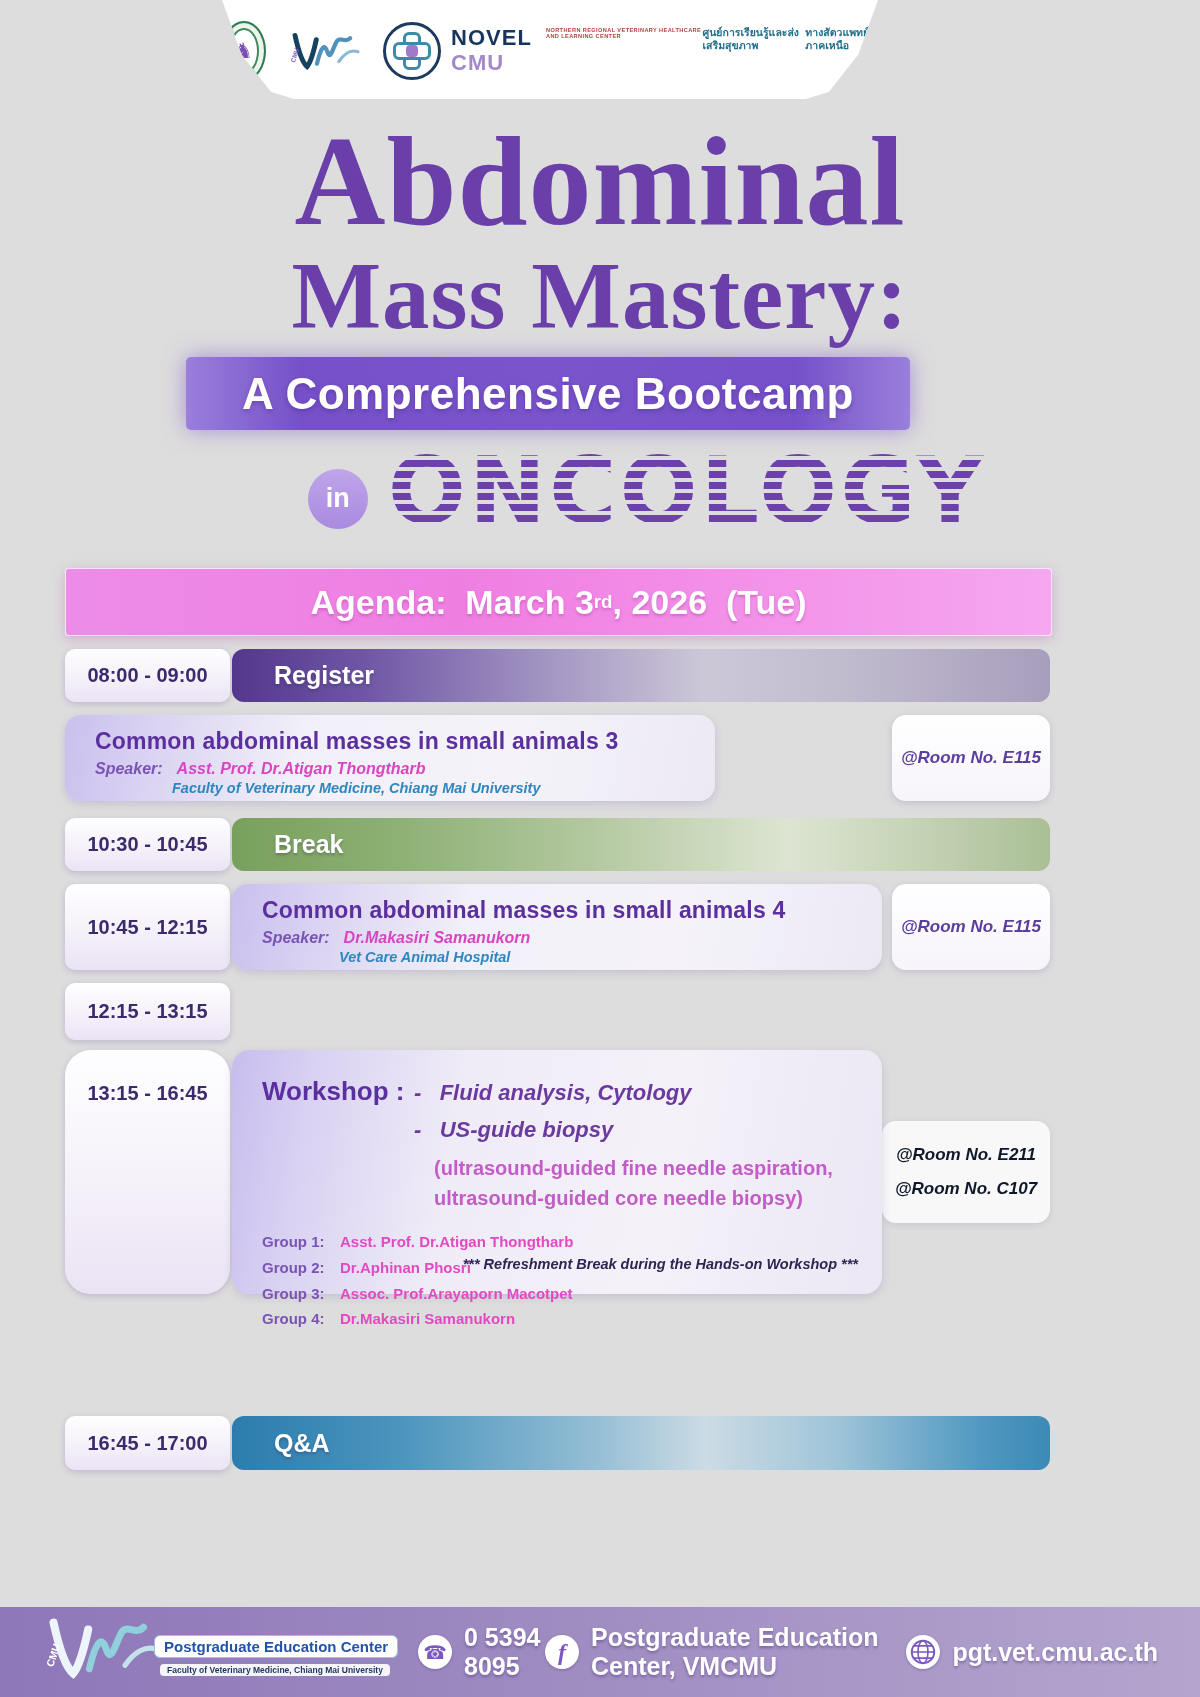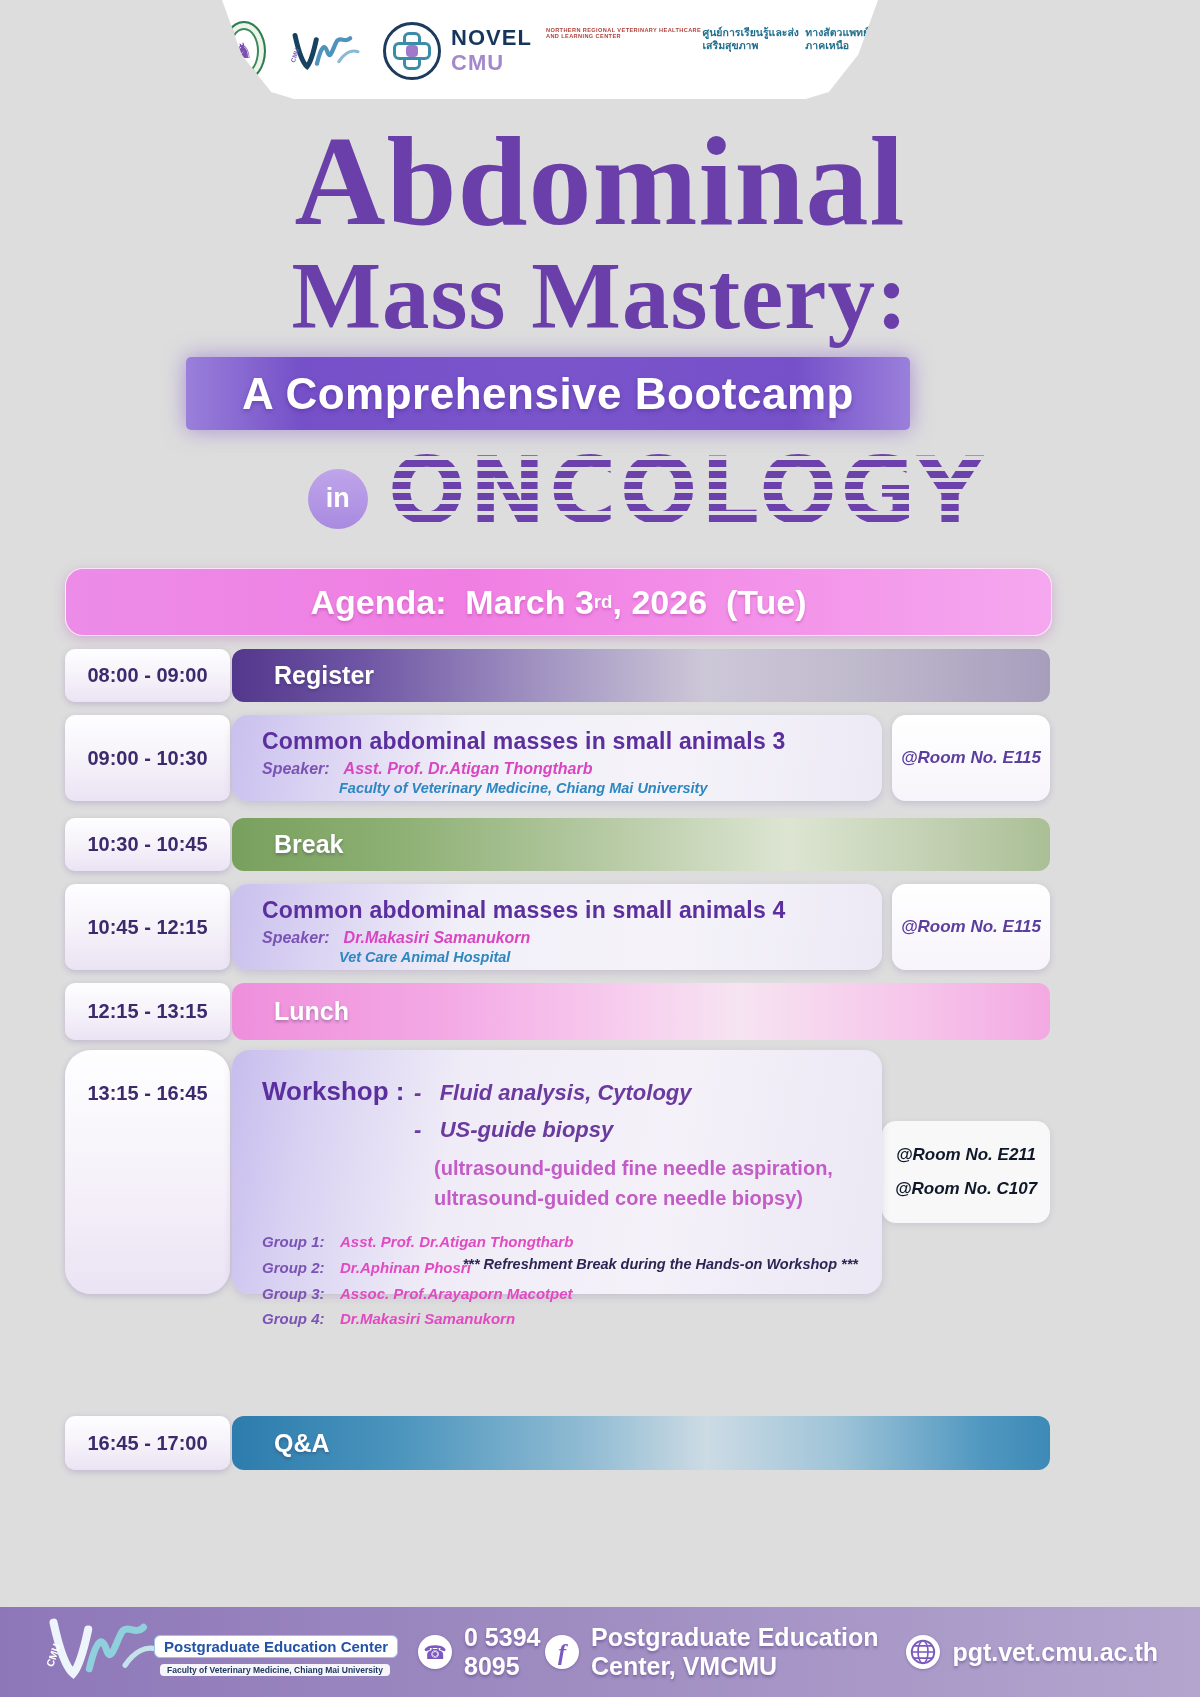--- a/index.html
+++ b/index.html
@@ -49,21 +49,21 @@
     display:flex;align-items:center;justify-content:center;}
   .band span{color:#fff;font-size:44px;font-weight:700;letter-spacing:.5px;text-shadow:0 2px 4px rgba(70,35,130,.4);}
   .onco-row{position:absolute;left:0;top:438px;width:100%;display:flex;align-items:center;justify-content:center;gap:20px;margin-left:47px;}
   .in-circle{width:60px;height:60px;border-radius:50%;flex:none;margin-top:14px;
     background:linear-gradient(180deg,#bfa5ea,#a98ae0);display:grid;place-items:center;
     color:#fff;font-size:27px;font-weight:700;}
   .onco{font-weight:800;font-size:92px;letter-spacing:3px;font-family:"DejaVu Sans","Liberation Sans",sans-serif;
     background-image:repeating-linear-gradient(180deg,#6d41ab 0px,#6d41ab 7px,rgba(109,65,171,0) 7px,rgba(109,65,171,0) 11px);
     -webkit-background-clip:text;background-clip:text;color:transparent;-webkit-text-fill-color:transparent;}
   
-  .agenda-banner{position:absolute;left:65px;top:568px;width:985px;height:66px;border-radius:18px;
+  .agenda-banner{position:absolute;left:65px;top:568px;width:985px;height:66px;border-radius:4px;
     background:linear-gradient(90deg,#ec8ce8 0%,#f07ee2 40%,#f392e9 70%,#f5a7ef 100%);
     border:1px solid rgba(255,255,255,.75);box-shadow:0 3px 12px rgba(180,90,180,.35);
     display:flex;align-items:center;justify-content:center;color:#fff;font-weight:700;font-size:34px;}
   .agenda-banner span{white-space:pre;text-shadow:0 2px 3px rgba(170,60,160,.45);}
   .agenda-banner sup{font-size:.55em;vertical-align:super;text-shadow:0 2px 3px rgba(170,60,160,.45);}
   
   .agenda{position:absolute;left:65px;top:649px;width:985px;}
   .row{display:flex;align-items:stretch;}
   .row.h52{height:53px;} .row.h86{height:86px;} .row.h244{height:244px;}
   .m13{margin-bottom:13px;} .m17{margin-bottom:17px;} .m10{margin-bottom:10px;} .m122{margin-bottom:122px;}
@@ -94,21 +94,21 @@
     color:#5b3e9e;font-style:italic;font-weight:700;font-size:17px;}
   
   .ws-card{position:relative;width:650px;flex:none;border-radius:18px;padding:26px 0 0 30px;box-sizing:border-box;
     background:linear-gradient(100deg,#c7bdee 0%,#d8d1f2 12%,#efecf7 34%,#f4f1f9 66%,#ebe7f4 100%);
     box-shadow:0 3px 9px rgba(80,50,140,.16);}
   .ws-head{display:flex;align-items:baseline;}
   .ws-title{color:#5c2f9e;font-weight:700;font-size:26px;width:152px;flex:none;}
   .ws-item{color:#6a3a9e;font-style:italic;font-weight:700;font-size:22px;white-space:pre;}
   .ws-item2{margin-left:152px;margin-top:10px;}
   .ws-detail{margin-left:172px;margin-top:10px;color:#c35cc6;font-weight:700;font-size:20px;line-height:1.5;}
-  .ws-groups{margin-top:16px;font-style:italic;font-weight:700;font-size:15px;line-height:1.72;}
+  .ws-groups{margin-top:16px;font-weight:700;font-size:15px;line-height:1.72;}
   .g-label{color:#7b53b5;display:inline-block;width:78px;}
   .g-name{color:#e24ac2;}
   .ws-note{position:absolute;right:24px;bottom:22px;color:#2c2653;font-style:italic;font-weight:700;font-size:14.5px;}
   .ws-rooms{margin-left:auto;width:172px;align-self:center;border-radius:14px;
     background:rgba(255,255,255,.78);box-shadow:0 2px 7px rgba(80,50,140,.12);
     padding:24px 0;display:flex;flex-direction:column;gap:14px;align-items:center;
     color:#0f172a;font-style:italic;font-weight:700;font-size:17px;}
   
   .footer{position:absolute;left:0;top:1607px;width:1200px;height:90px;
     background:linear-gradient(90deg,rgba(104,71,168,.68) 0%,rgba(112,80,172,.58) 45%,rgba(134,104,190,.48) 100%);
@@ -175,21 +175,20 @@
   </div>
 
   <div class="agenda">
 
     <div class="row h52 m13">
       <div class="time">08:00 - 09:00</div>
       <div class="bar bar-purple">Register</div>
     </div>
 
     <div class="row h86 m17">
-      <div class="time">09:00 - 10:30</div>
       <div class="card">
         <div class="s-title">Common abdominal masses in small animals 3</div>
         <div class="s-speaker">
           <span class="sp-label">Speaker:</span><span class="sp-name">Asst. Prof. Dr.Atigan Thongtharb</span>
         </div>
         <div class="s-affil">Faculty of Veterinary Medicine, Chiang Mai University</div>
       </div>
       <div class="room-chip">@Room No. E115</div>
     </div>
 
@@ -205,21 +204,20 @@
         <div class="s-speaker">
           <span class="sp-label">Speaker:</span><span class="sp-name">Dr.Makasiri Samanukorn</span>
         </div>
         <div class="s-affil">Vet Care Animal Hospital</div>
       </div>
       <div class="room-chip">@Room No. E115</div>
     </div>
 
     <div class="row h52 m10" style="height:57px;">
       <div class="time">12:15 - 13:15</div>
-      <div class="bar bar-pink">Lunch</div>
     </div>
 
     <div class="row h244 m122">
       <div class="time top">13:15 - 16:45</div>
       <div class="ws-card">
         <div class="ws-head">
           <span class="ws-title">Workshop :</span>
           <span class="ws-item">-   Fluid analysis, Cytology</span>
         </div>
         <div class="ws-item ws-item2">-   US-guide biopsy</div>

